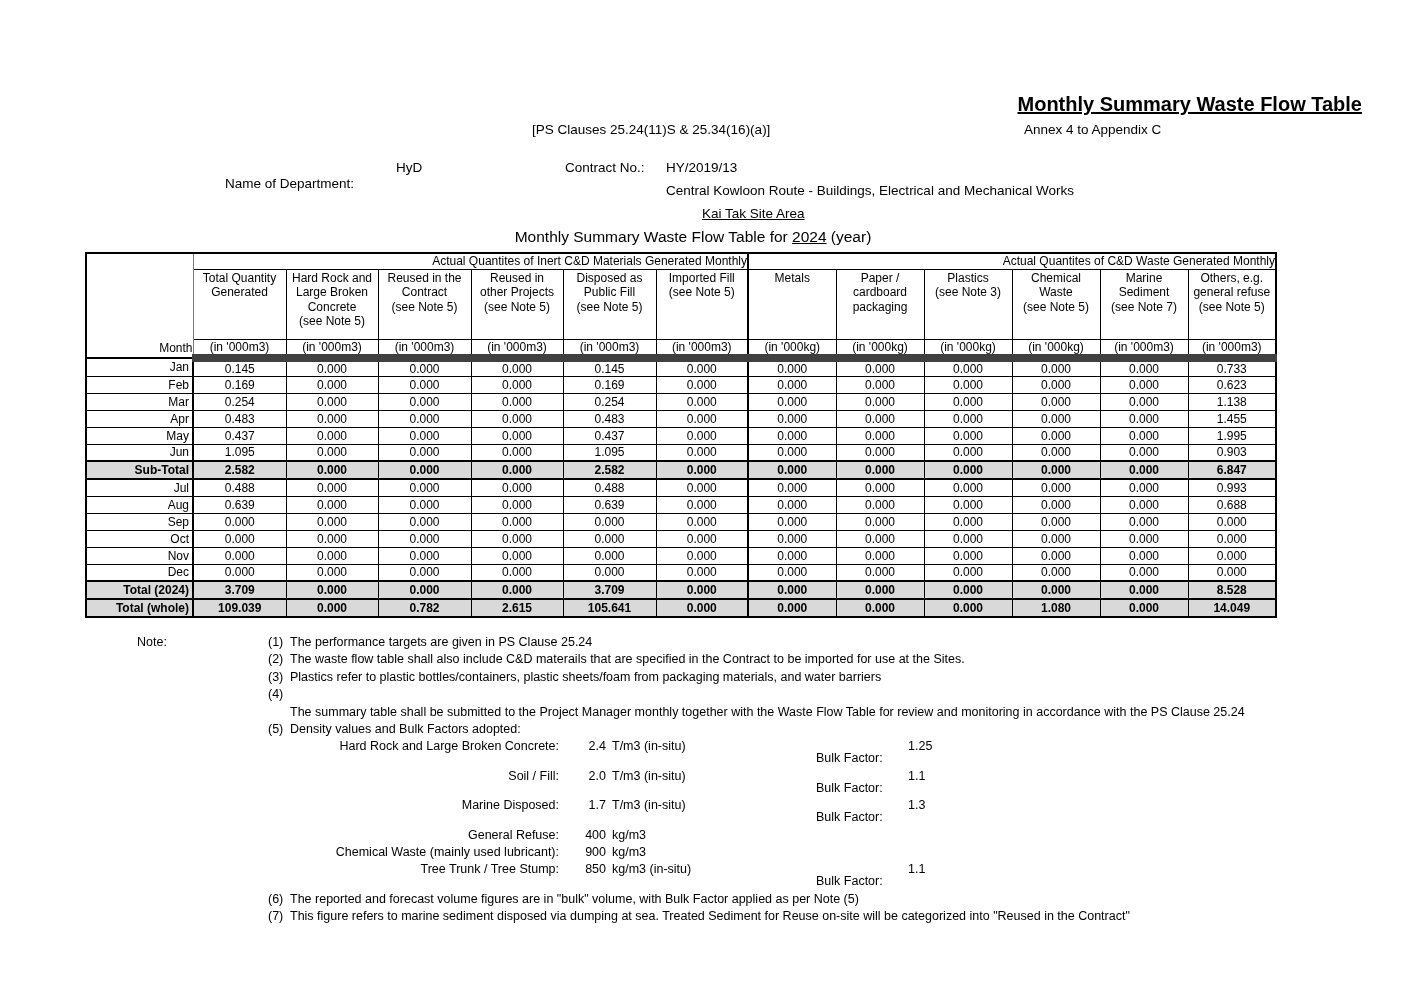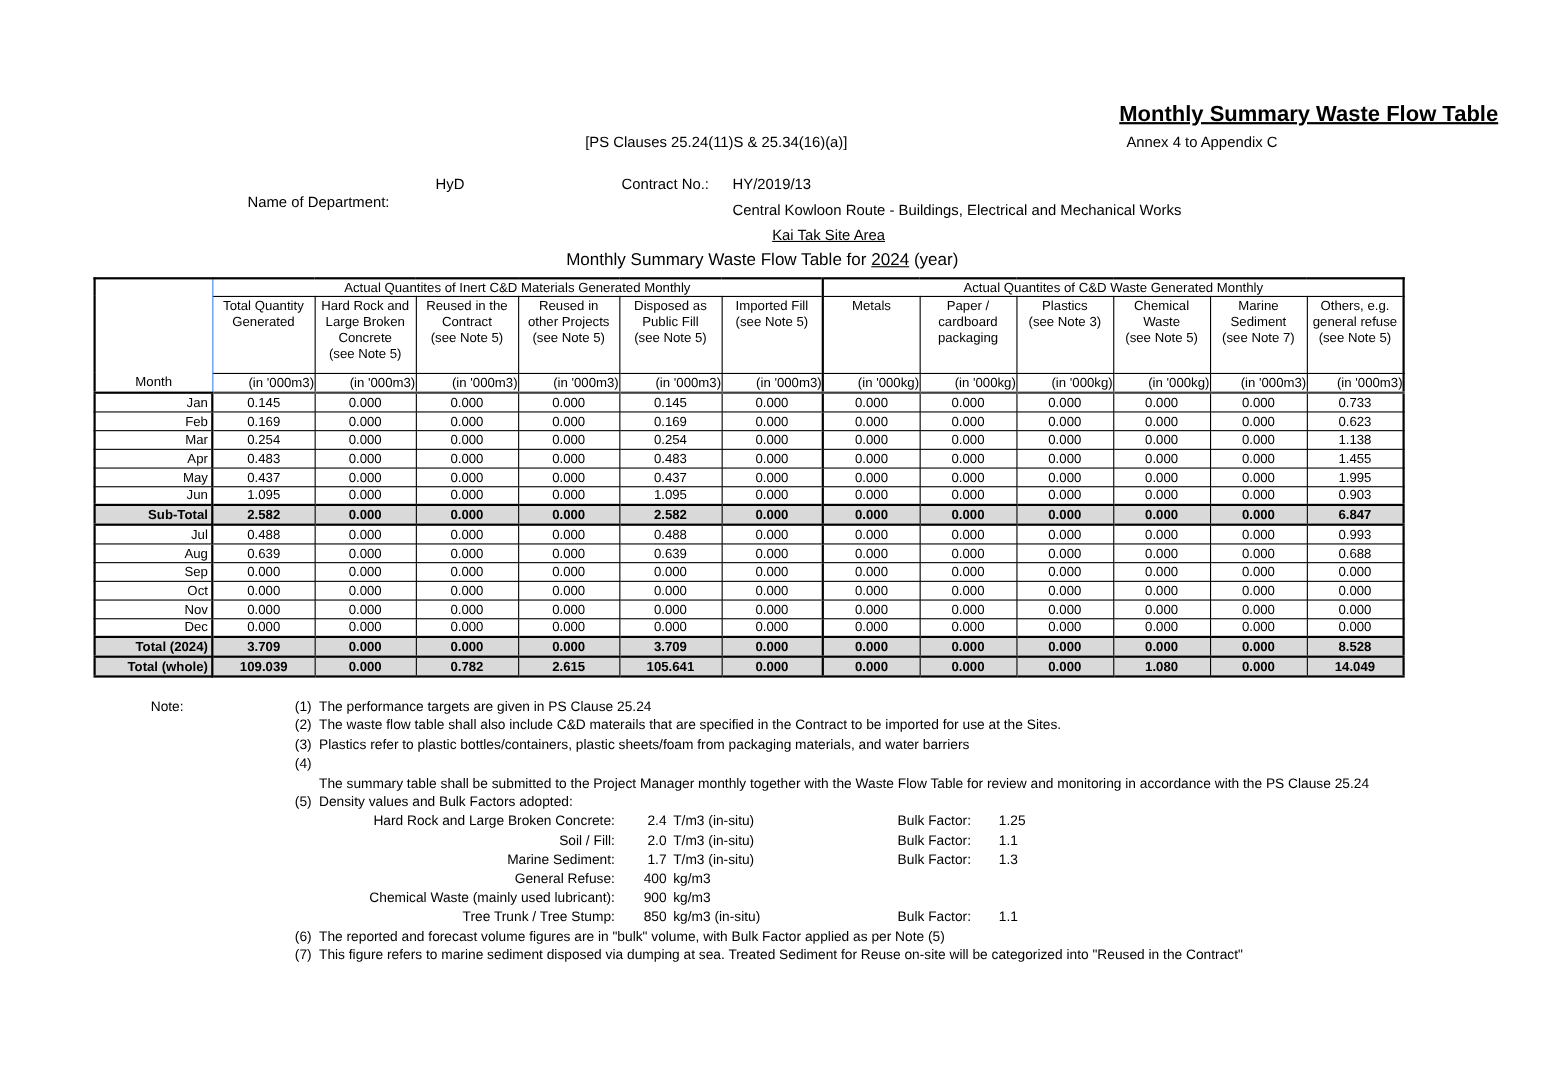--- a/index.html
+++ b/index.html
@@ -25,51 +25,51 @@
     font-size:15.5px;
     margin-left:12px;
   }
 
   table#wft {
     position:absolute; left:85px; top:252px; width:1190px;
     border-collapse:collapse; table-layout:fixed;
     border:2px solid #000; font-size:12px;
   }
   #wft th, #wft td { border:1px solid #000; font-weight:normal; }
-  #wft tr.groups th { height:16px; text-align:center; }
+  #wft tr.groups th { height:16px; text-align:right; }
   #wft .month-head {
     border-right:1px solid #3b82f6; vertical-align:bottom; text-align:center;
     padding-bottom:2px; border-bottom:2px solid #000;
   }
   #wft .colhead {
     height:70px; vertical-align:top; text-align:center;
     white-space:pre-line; line-height:14.5px; padding-top:1px;
   }
-  #wft tr.units th { height:18px; text-align:right; border-bottom:2px solid #404040; }
+  #wft tr.units th { height:18px; text-align:center; border-bottom:8px solid #404040; }
   #wft tbody th.rowlab {
     text-align:right; padding-right:3px; border-right:2px solid #000; height:17px;
   }
   #wft tbody td { text-align:center; height:17px; padding:0; }
   #wft .gsep { border-left:2px solid #000; }
   #wft tr.subtotal th, #wft tr.subtotal td,
   #wft tr.total th, #wft tr.total td {
     background:var(--shade,#d9d9d9); font-weight:bold;
     border-top:2px solid #000; border-bottom:2px solid #000; height:18px;
   }
 
   .notes { position:absolute; left:85px; top:634px; width:1250px; font-size:12.5px; }
   .notes-label { position:absolute; left:8px; top:1px;margin-left:44px; }
   .notes-lines { position:absolute; left:183px; top:0; width:1070px; }
   .note-line { display:flex; line-height:17.4px; min-height:17.4px; white-space:nowrap; }
   .nn { width:22px; flex:0 0 22px; }
   .nt { flex:1; }
   .density .dl { width:295px; flex:0 0 295px; text-align:right; padding-right:4px; }
   .density .dv { width:43px; flex:0 0 43px; text-align:right; }
   .density .du { width:210px; flex:0 0 210px; padding-left:6px; }
-  .density .dbl { width:80px; flex:0 0 80px; }
+  .density .dbl { width:80px; flex:0 0 80px;margin-top:12px; }
   .density .dbv { padding-left:12px; }
 </style>
 </head>
 <body>
 
 <div class="doc-title">
   <span>Monthly Summary Waste Flow Table</span>
 </div>
 <div class="ps-clauses">[PS Clauses 25.24(11)S &amp; 25.34(16)(a)]</div>
 <div class="annex">Annex 4 to Appendix C</div>
@@ -420,21 +420,21 @@
         <span class="dbv">1.25</span>
       </div>
       <div class="note-line density">
         <span class="dl">Soil / Fill:</span>
         <span class="dv">2.0</span>
         <span class="du">T/m3 (in-situ)</span>
         <span class="dbl">Bulk Factor:</span>
         <span class="dbv">1.1</span>
       </div>
       <div class="note-line density">
-        <span class="dl">Marine Sediment:</span>
+        <span class="dl">Marine Disposed:</span>
         <span class="dv">1.7</span>
         <span class="du">T/m3 (in-situ)</span>
         <span class="dbl">Bulk Factor:</span>
         <span class="dbv">1.3</span>
       </div>
       <div class="note-line density">
         <span class="dl">General Refuse:</span>
         <span class="dv">400</span>
         <span class="du">kg/m3</span>
         <span class="dbl"></span>

